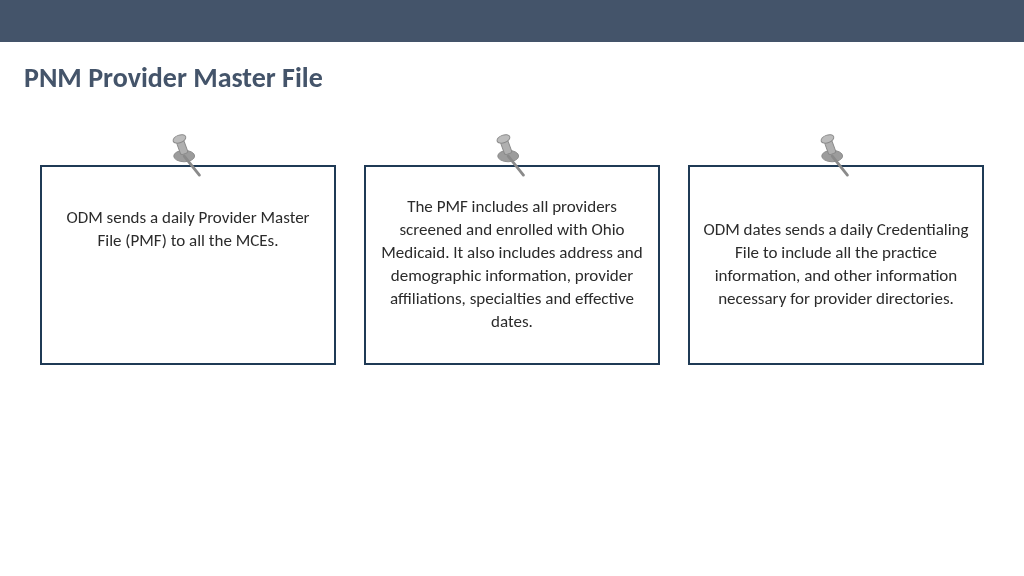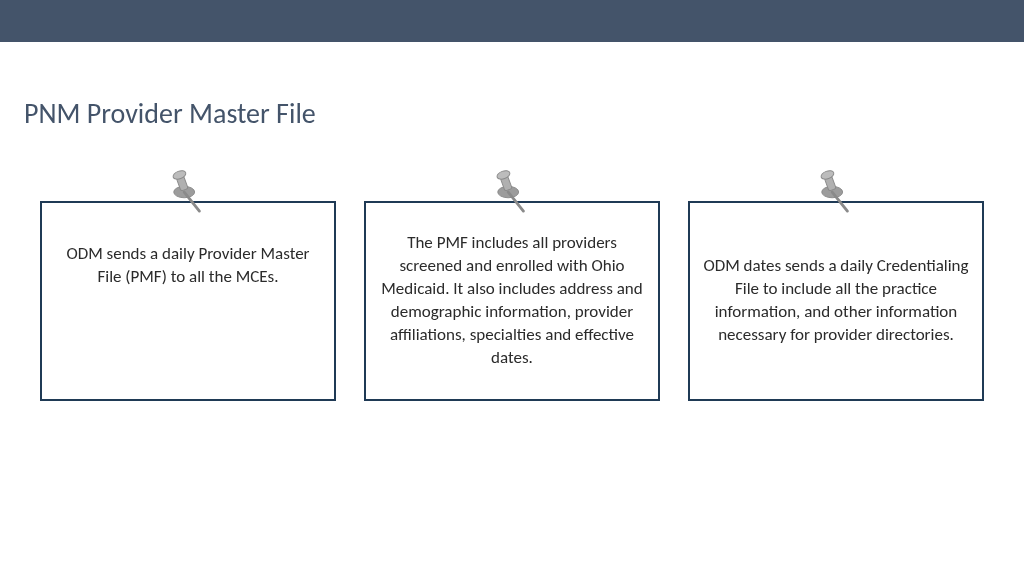--- a/index.html
+++ b/index.html
@@ -1,18 +1,18 @@
 <!DOCTYPE html>
 <html><head>
 <meta charset="utf-8">
 <style>
   * { box-sizing: border-box; margin: 0; padding: 0; }
   html, body { width: 1024px; height: 576px; font-family: "Segoe UI", Calibri, Arial, sans-serif; background: #ffffff; overflow: hidden; }
   .top-bar { width: 100%; height: 42px; background: #44546a; }
-  .title { color: #44546a; font-size: 28px; font-weight: 400; padding: 18px 0 0 24px; margin-top: 36px; }
+  .title { color: #44546a; font-size: 28px; font-weight: 700; padding: 18px 0 0 24px; }
   .cards-row { display: flex; justify-content: space-between; padding: 70px 40px 12px 40px; gap: 28px; }
   .card-wrap { position: relative; flex: 1; display: flex; justify-content: center; }
   .card { border: 2px solid #1f3a55; width: 100%; min-height: 200px; padding: 20px 12px; display: flex; align-items: center; justify-content: center; background: #ffffff; }
   .card-1 { align-items: flex-start; padding-top: 40px; }
   .card-text { color: #2b2b2b; font-size: 17px; text-align: center; line-height: 1.35; }
   .pin { position: absolute; top: -32px; left: 50%; transform: translateX(-50%); width: 38px; height: 48px; z-index: 2; }
 </style>
 </head>
 <body>
 

